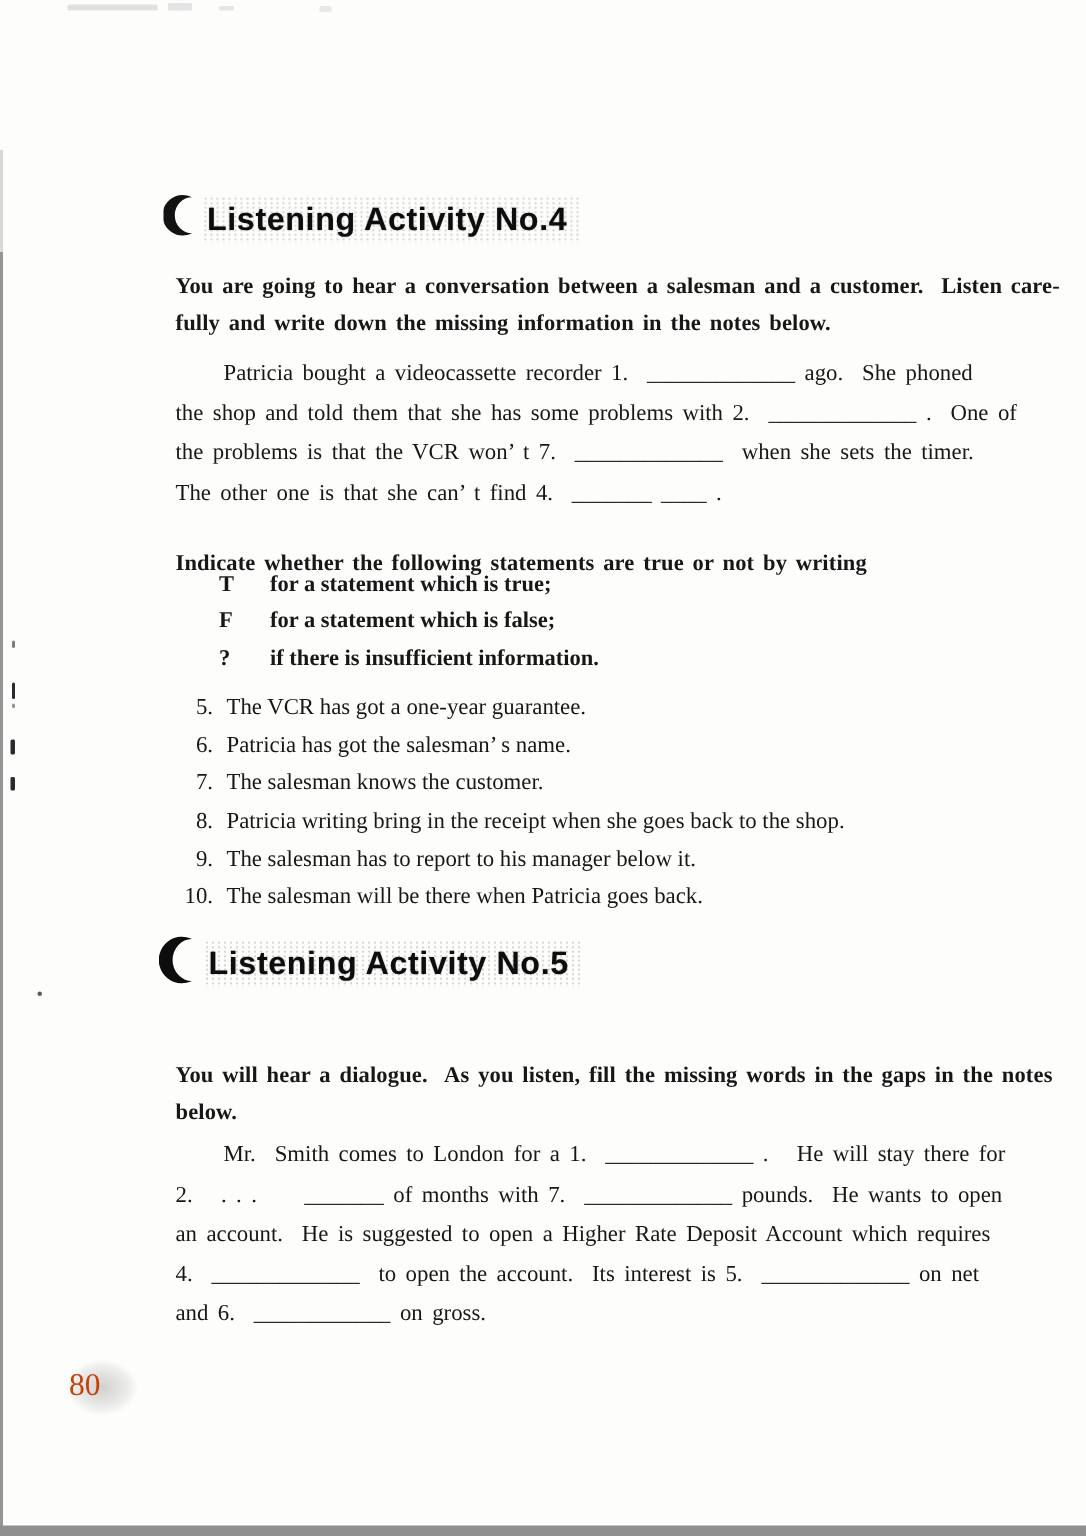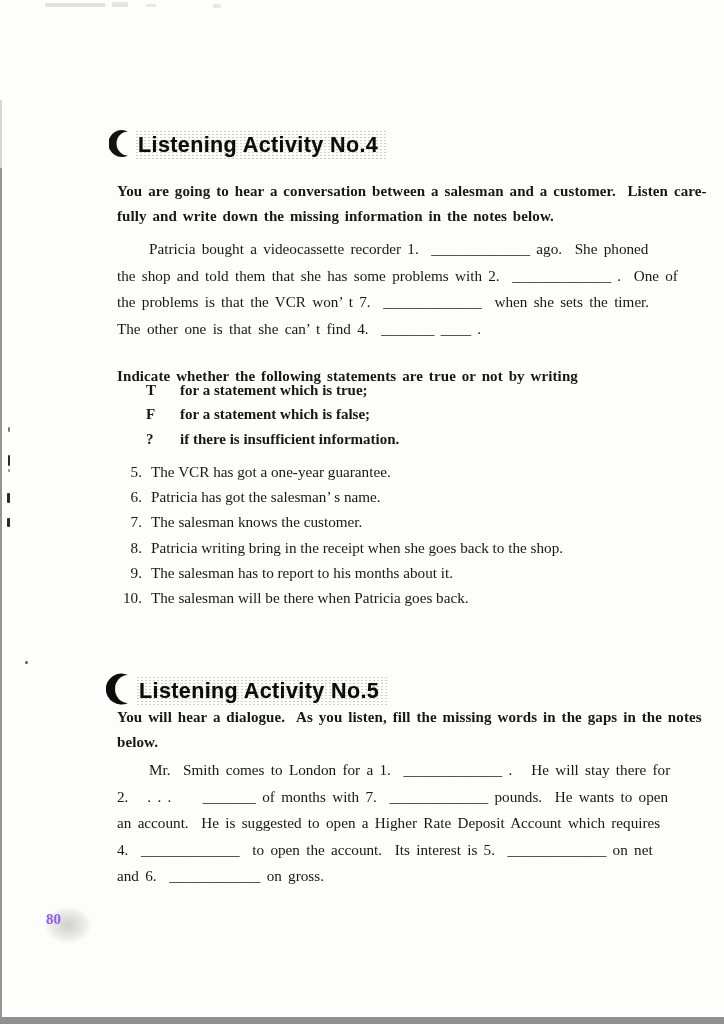--- a/index.html
+++ b/index.html
@@ -39,21 +39,21 @@
   .line{white-space:pre;}
   .instr{font-size:15px;line-height:24.5px;font-weight:700;letter-spacing:.1px;word-spacing:2px;margin-top:10px;}
   .para{font-size:15.2px;line-height:26.6px;word-spacing:2.5px;}
   .indent{text-indent:32px;}
   .tf-row{display:flex;font-size:15px;line-height:24.3px;font-weight:700;}
   .tf-key{width:14px;margin-right:20px;}
   .st-row{display:flex;font-size:15.2px;line-height:25.2px;}
   .st-num{width:32px;text-align:right;margin-right:9px;flex:0 0 auto;}
   .page-num{
     position:absolute;left:46px;top:911px;
-    font-size:15px;font-weight:700;color:#8b5cf6;
+    font-size:21px;font-weight:400;color:#c2410c;
   }
 </style>
 </head>
 <body>
 
 <div class="page">
 
   <div class="top-smudge" style="left:45px;top:3px;width:60px;height:4px;opacity:.7;"></div>
   <div class="top-smudge" style="left:112px;top:2px;width:16px;height:5px;opacity:.6;"></div>
   <div class="top-smudge" style="left:146px;top:4px;width:10px;height:3px;opacity:.55;"></div>
@@ -120,29 +120,29 @@
     <div class="st-row">
       <span class="st-num">7.</span>
       <span>The salesman knows the customer.</span>
     </div>
     <div class="st-row">
       <span class="st-num">8.</span>
       <span>Patricia writing bring in the receipt when she goes back to the shop.</span>
     </div>
     <div class="st-row">
       <span class="st-num">9.</span>
-      <span>The salesman has to report to his months about it.</span>
+      <span>The salesman has to report to his manager below it.</span>
     </div>
     <div class="st-row">
       <span class="st-num">10.</span>
       <span>The salesman will be there when Patricia goes back.</span>
     </div>
   </div>
 
-  <div class="h-block" style="left:106px;top:672px;align-items:center;">
+  <div class="h-block" style="left:106px;top:623px;align-items:center;">
     <span class="h-icon">
       <svg width="27" height="34" viewBox="0 0 27 34">
           <path d="M22 3 A15.5 15.5 0 1 0 22 31 A12.5 13.5 0 1 1 22 3 Z" fill="#0d0d0d"></path>
         </svg>
     </span>
     <span class="h-title">Listening Activity No.5</span>
   </div>
 
   <div class="block instr" style="left:117px;top:695px;">
     <div class="line">You will hear a dialogue.  As you listen, fill the missing words in the gaps in the notes</div>

